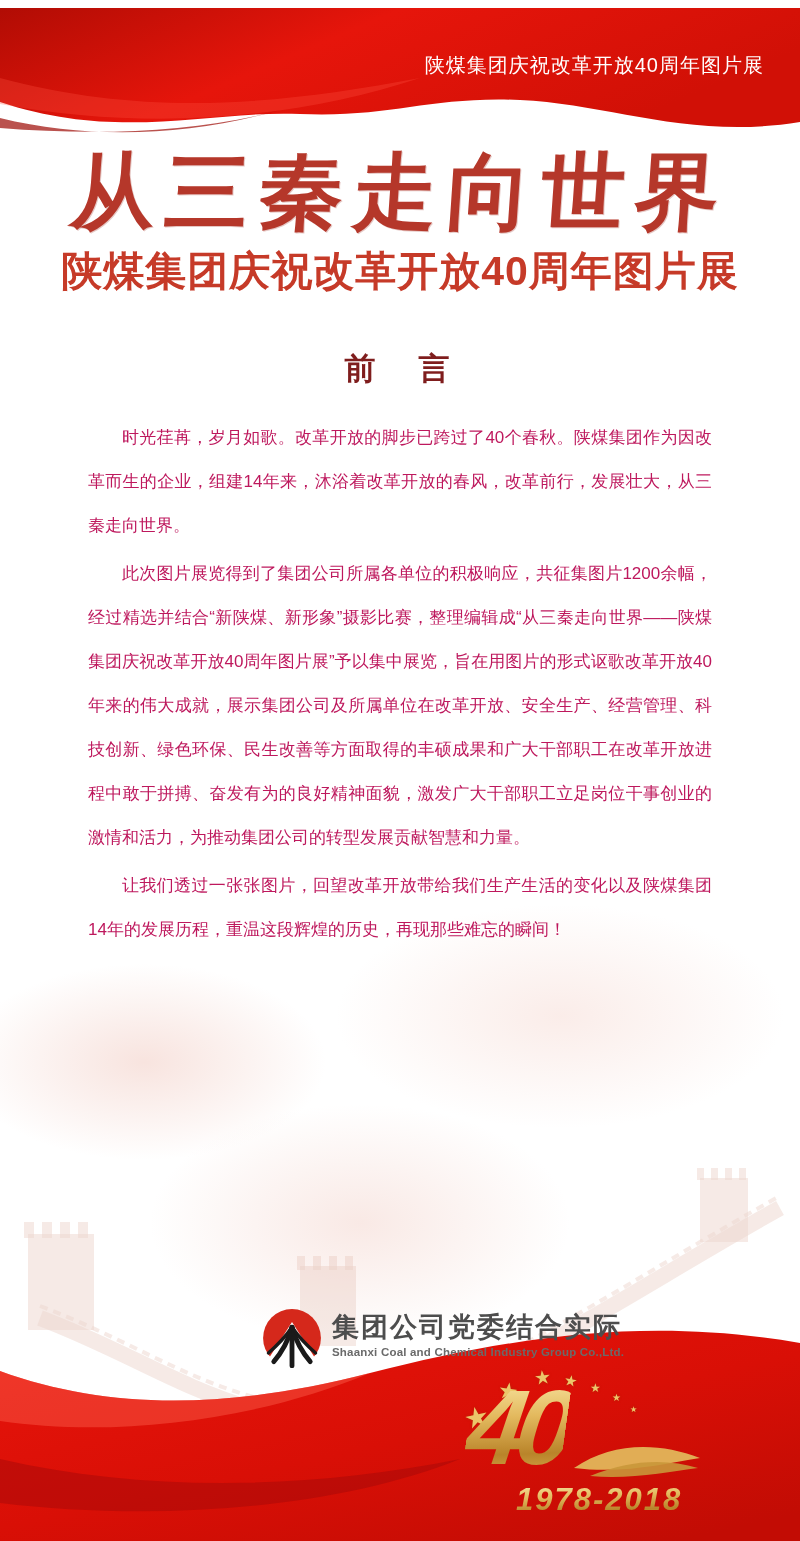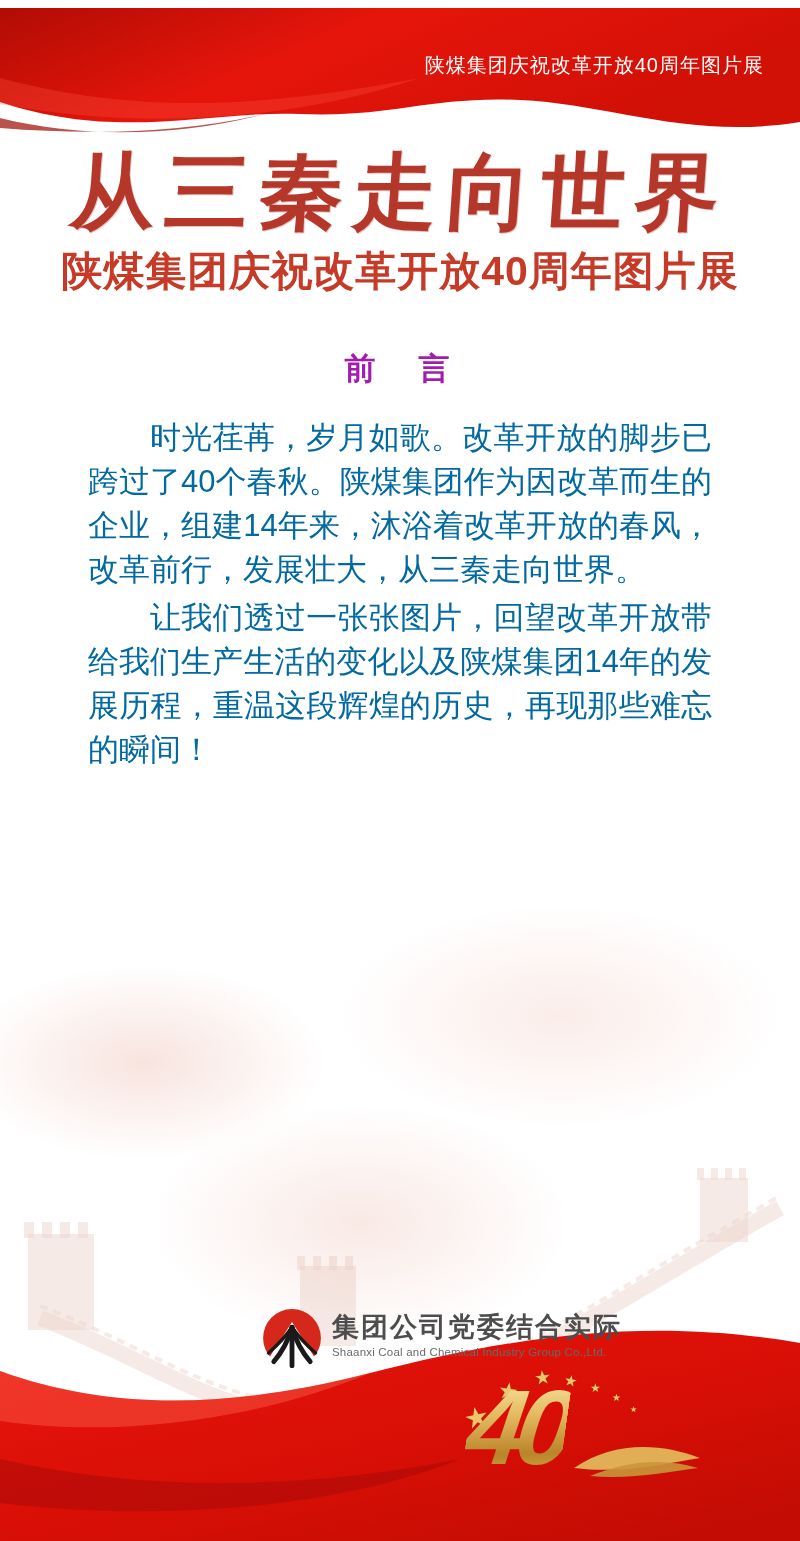--- a/index.html
+++ b/index.html
@@ -21,42 +21,42 @@
     font-family:cursive;letter-spacing:10px;transform:skewX(-4deg);
     text-shadow:1px 1px 0 rgba(150,30,20,.25);
   }
   .poster-subtitle{
     position:absolute;top:236px;left:0;width:800px;z-index:3;
     text-align:center;color:#c63a28;font-size:41px;font-weight:800;letter-spacing:1px;
   }
   
   .foreword-heading{
     position:absolute;top:340px;left:0;width:800px;z-index:3;
-    text-align:center;color:#a21caf;font-size:31px;font-weight:700;letter-spacing:6px;
+    text-align:center;color:#7f1d1d;font-size:31px;font-weight:700;letter-spacing:6px;
   }
   .foreword-body{
     position:absolute;top:408px;left:88px;width:624px;z-index:3;
-    color:#0369a1;font-size:31px;line-height:44px;text-align:justify;
+    color:#be185d;font-size:17px;line-height:44px;text-align:justify;
   }
   .foreword-body p{margin:0 0 4px 0;text-indent:2em;}
   
   .clouds{
     position:absolute;top:870px;left:0;width:800px;height:460px;z-index:1;
     background:
       radial-gradient(260px 140px at 18% 40%, rgba(242,205,196,.55), rgba(242,205,196,0) 70%),
       radial-gradient(320px 160px at 70% 30%, rgba(245,214,206,.45), rgba(245,214,206,0) 70%),
       radial-gradient(300px 170px at 45% 75%, rgba(240,200,190,.40), rgba(240,200,190,0) 70%);
   }
   .wall-watermark{position:absolute;top:1130px;left:0;width:800px;height:400px;z-index:1;opacity:.5;}
   
   .logo-row{position:absolute;top:1300px;left:262px;z-index:3;display:flex;align-items:flex-start;}
   .logo-emblem{width:60px;height:60px;flex:0 0 auto;}
   .logo-text{margin-left:10px;padding-top:4px;}
   .logo-cn{color:#4d4d4d;font-size:27px;font-weight:700;letter-spacing:2px;line-height:30px;}
-  .logo-en{color:#6a6a6a;font-size:11.5px;font-weight:400;letter-spacing:.2px;margin-top:4px;}
+  .logo-en{color:#6a6a6a;font-size:11.5px;font-weight:700;letter-spacing:.2px;margin-top:4px;}
   
   .bottom-wave{position:absolute;top:1251px;left:0;width:800px;height:290px;z-index:2;}
   
   .anniv{position:absolute;left:452px;top:1352px;width:348px;height:189px;z-index:4;}
   .gold-text{
     background:linear-gradient(178deg,#f6e09a 8%,#e3b95e 40%,#b9842a 75%,#d9ab4e 100%);
     -webkit-background-clip:text;background-clip:text;color:transparent;
   }
   .anniv-number{
     position:absolute;left:16px;top:14px;
@@ -99,20 +99,21 @@
     <path d="M0 110 C90 132 190 128 280 102 C200 124 100 128 0 120 Z" fill="#9d0903" opacity="0.7"></path>
   </svg>
   <div class="top-banner-label">陕煤集团庆祝改革开放40周年图片展</div>
 
   <div class="calligraphy-title">从三秦走向世界</div>
   <div class="poster-subtitle">陕煤集团庆祝改革开放40周年图片展</div>
 
   <div class="foreword-heading">前　言</div>
   <div class="foreword-body">
     <p>时光荏苒，岁月如歌。改革开放的脚步已跨过了40个春秋。陕煤集团作为因改革而生的企业，组建14年来，沐浴着改革开放的春风，改革前行，发展壮大，从三秦走向世界。</p>
+    <p>此次图片展览得到了集团公司所属各单位的积极响应，共征集图片1200余幅，经过精选并结合“新陕煤、新形象”摄影比赛，整理编辑成“从三秦走向世界——陕煤集团庆祝改革开放40周年图片展”予以集中展览，旨在用图片的形式讴歌改革开放40年来的伟大成就，展示集团公司及所属单位在改革开放、安全生产、经营管理、科技创新、绿色环保、民生改善等方面取得的丰硕成果和广大干部职工在改革开放进程中敢于拼搏、奋发有为的良好精神面貌，激发广大干部职工立足岗位干事创业的激情和活力，为推动集团公司的转型发展贡献智慧和力量。</p>
     <p>让我们透过一张张图片，回望改革开放带给我们生产生活的变化以及陕煤集团14年的发展历程，重温这段辉煌的历史，再现那些难忘的瞬间！</p>
   </div>
 
   <div class="clouds"></div>
   <svg class="wall-watermark" viewBox="0 0 800 400" aria-hidden="true">
     <g fill="none" stroke="#dcb3a4" stroke-opacity="0.55">
       <path d="M40 180 C120 210 180 250 250 270 C340 295 430 270 520 220 C610 172 690 120 780 70" stroke-width="16"></path>
       <path d="M40 168 C120 198 180 238 250 258 C340 283 430 258 520 208 C610 160 690 108 780 58" stroke-width="4" stroke-dasharray="8 6"></path>
     </g>
     <g fill="#dcb3a4" fill-opacity="0.55">
@@ -171,15 +172,16 @@
     <span class="star s3">★</span>
     <span class="star s4">★</span>
     <span class="star s5">★</span>
     <span class="star s6">★</span>
     <span class="star s7">★</span>
     <div class="anniv-number gold-text">40</div>
     <svg class="anniv-swoosh" viewBox="0 0 130 46" aria-hidden="true">
       <path d="M2 30 C40 4 86 4 128 20 C92 26 50 36 2 30 Z" fill="#e2b65a" opacity="0.95"></path>
       <path d="M18 38 C56 22 94 20 126 30 C96 34 56 42 18 38 Z" fill="#c9973a" opacity="0.9"></path>
     </svg>
+    <div class="anniv-years gold-text">1978-2018</div>
   </div>
 
 </div>
 
 </body></html>

